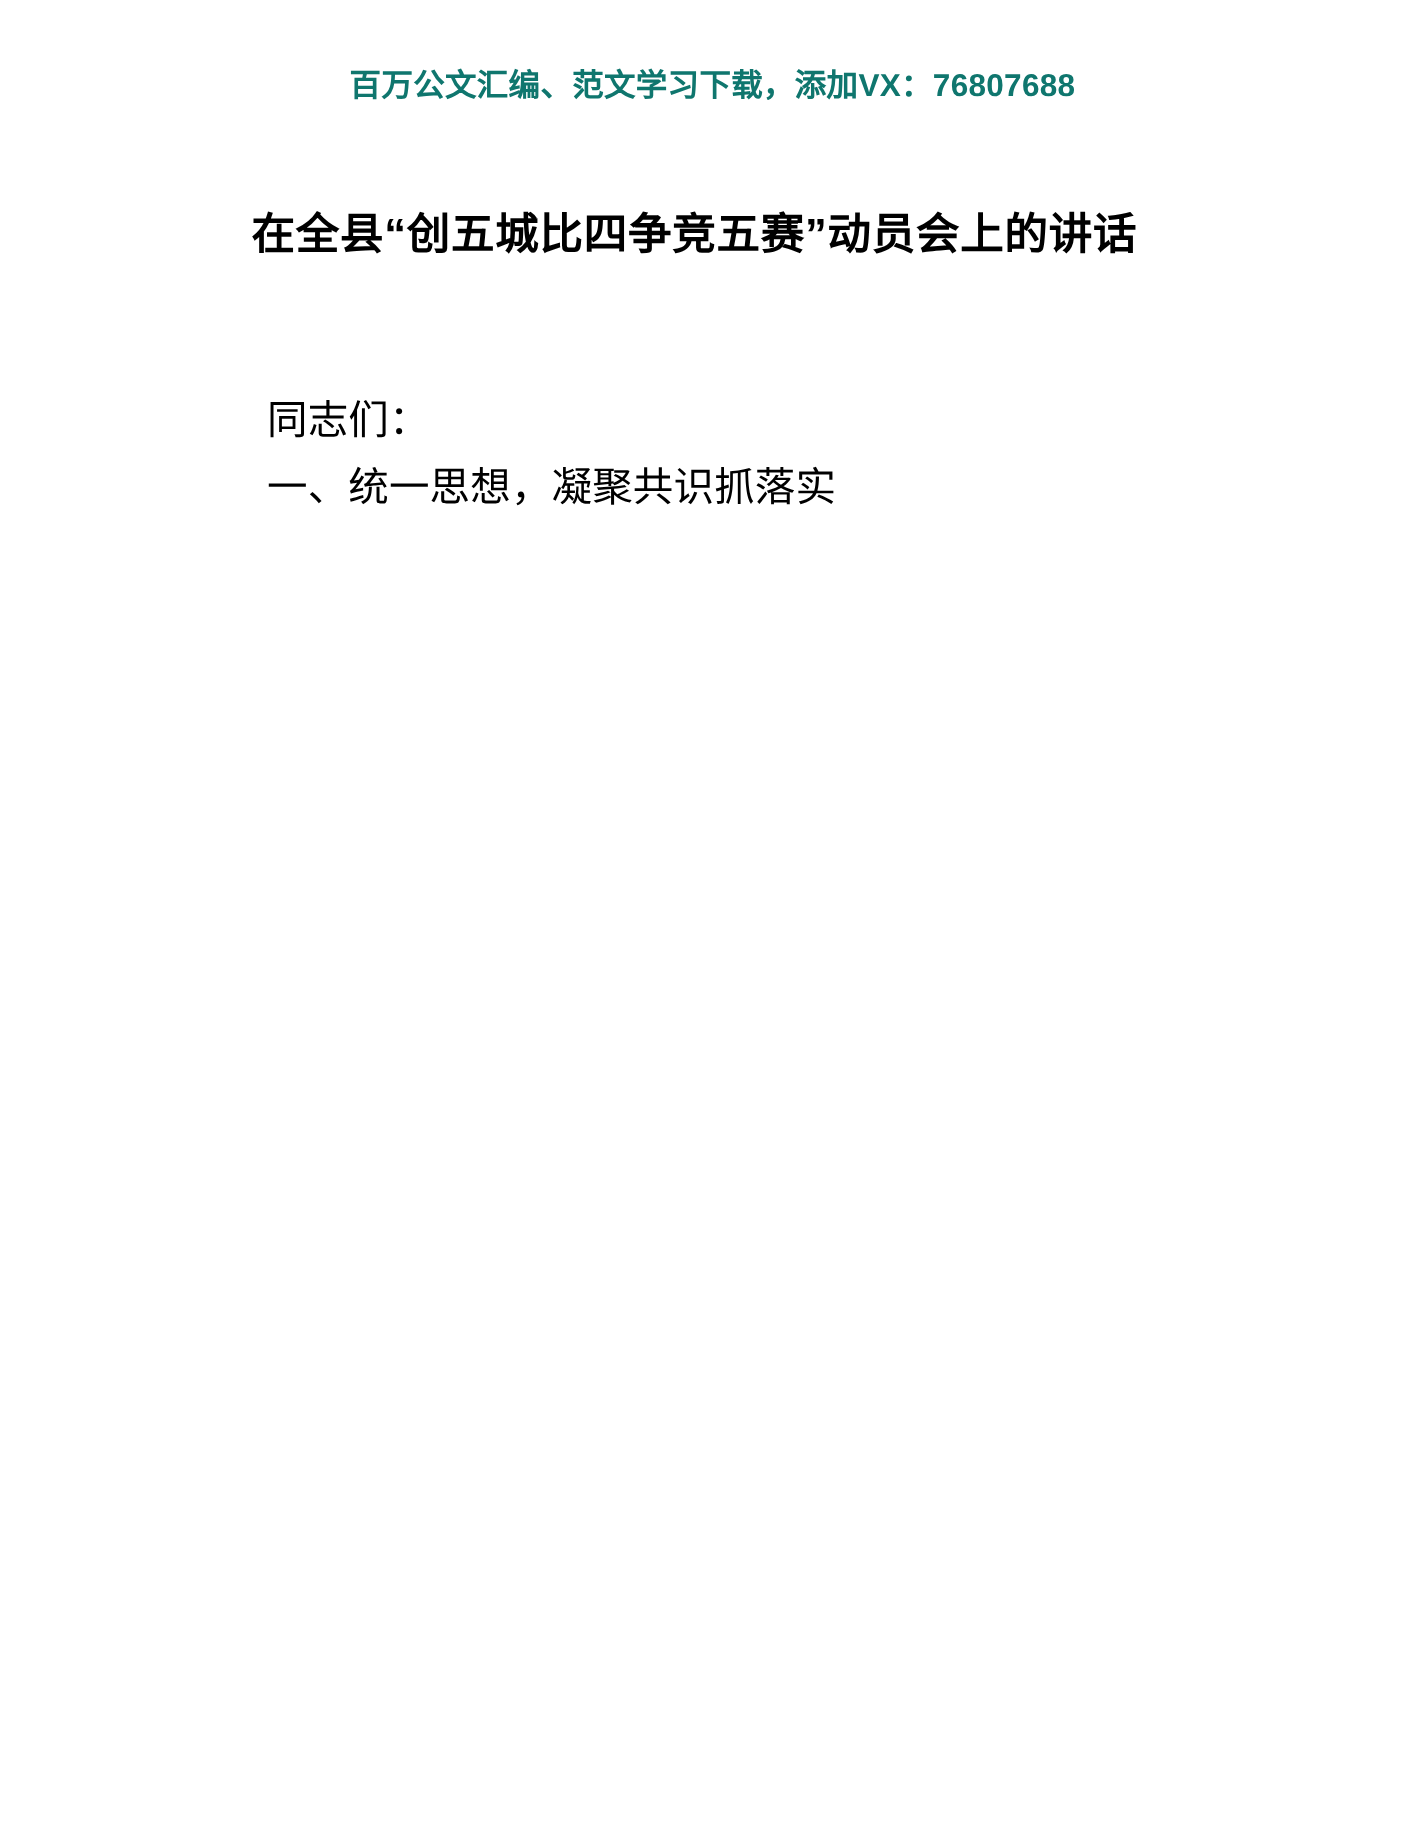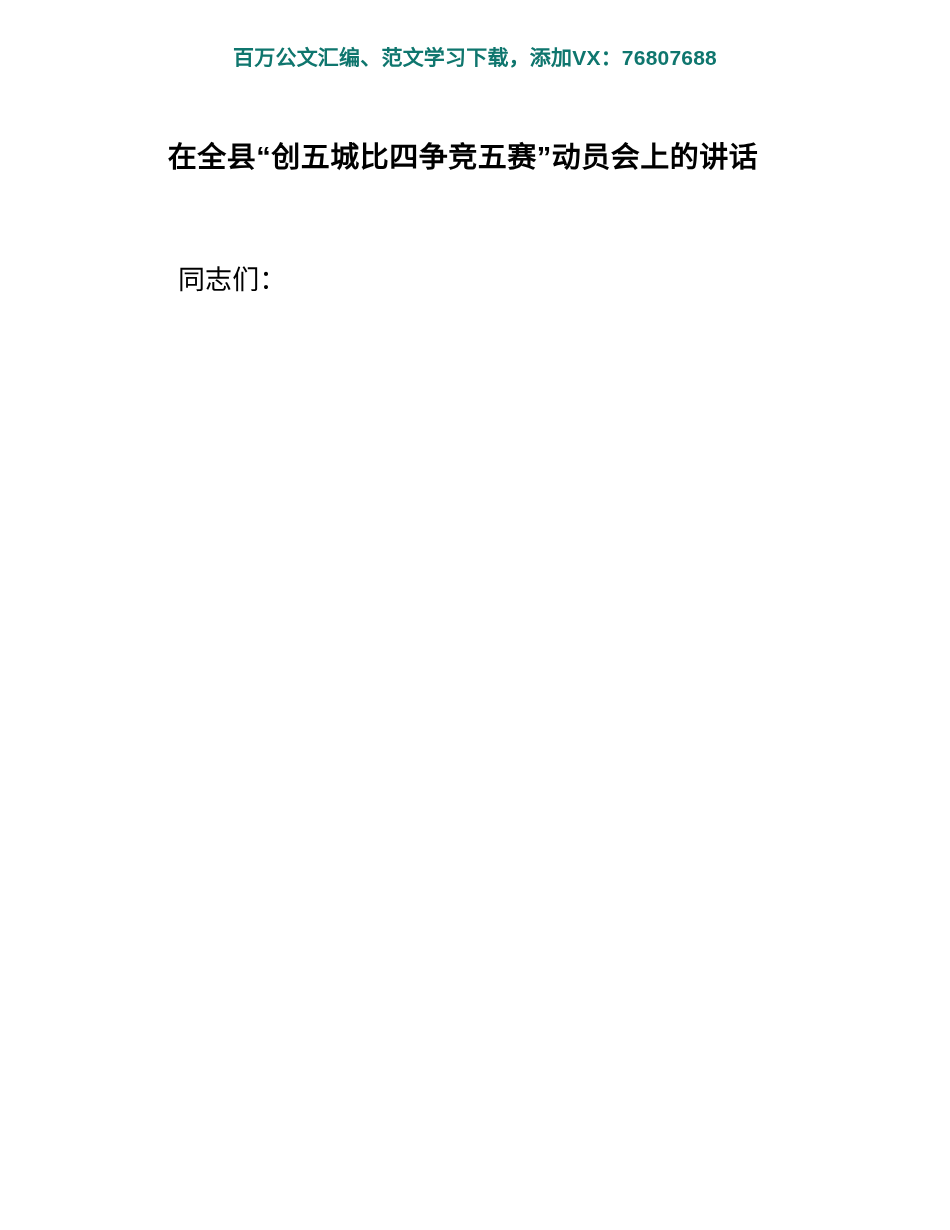--- a/index.html
+++ b/index.html
@@ -90,16 +90,17 @@
 
   <div class="promo-header" style="color: #0f766e;">百万公文汇编、范文学习下载，添加VX：76807688</div>
 
   <h1 class="doc-title">在全县“创五城比四争竞五赛”动员会上的讲话</h1>
 
   <div class="body-area">
 
     <p class="para">同志们：</p>
 
 
+    <p class="para heading-para">一、统一思想，凝聚共识抓落实</p>
 
 
   </div>
 </div>
 
 </body></html>

